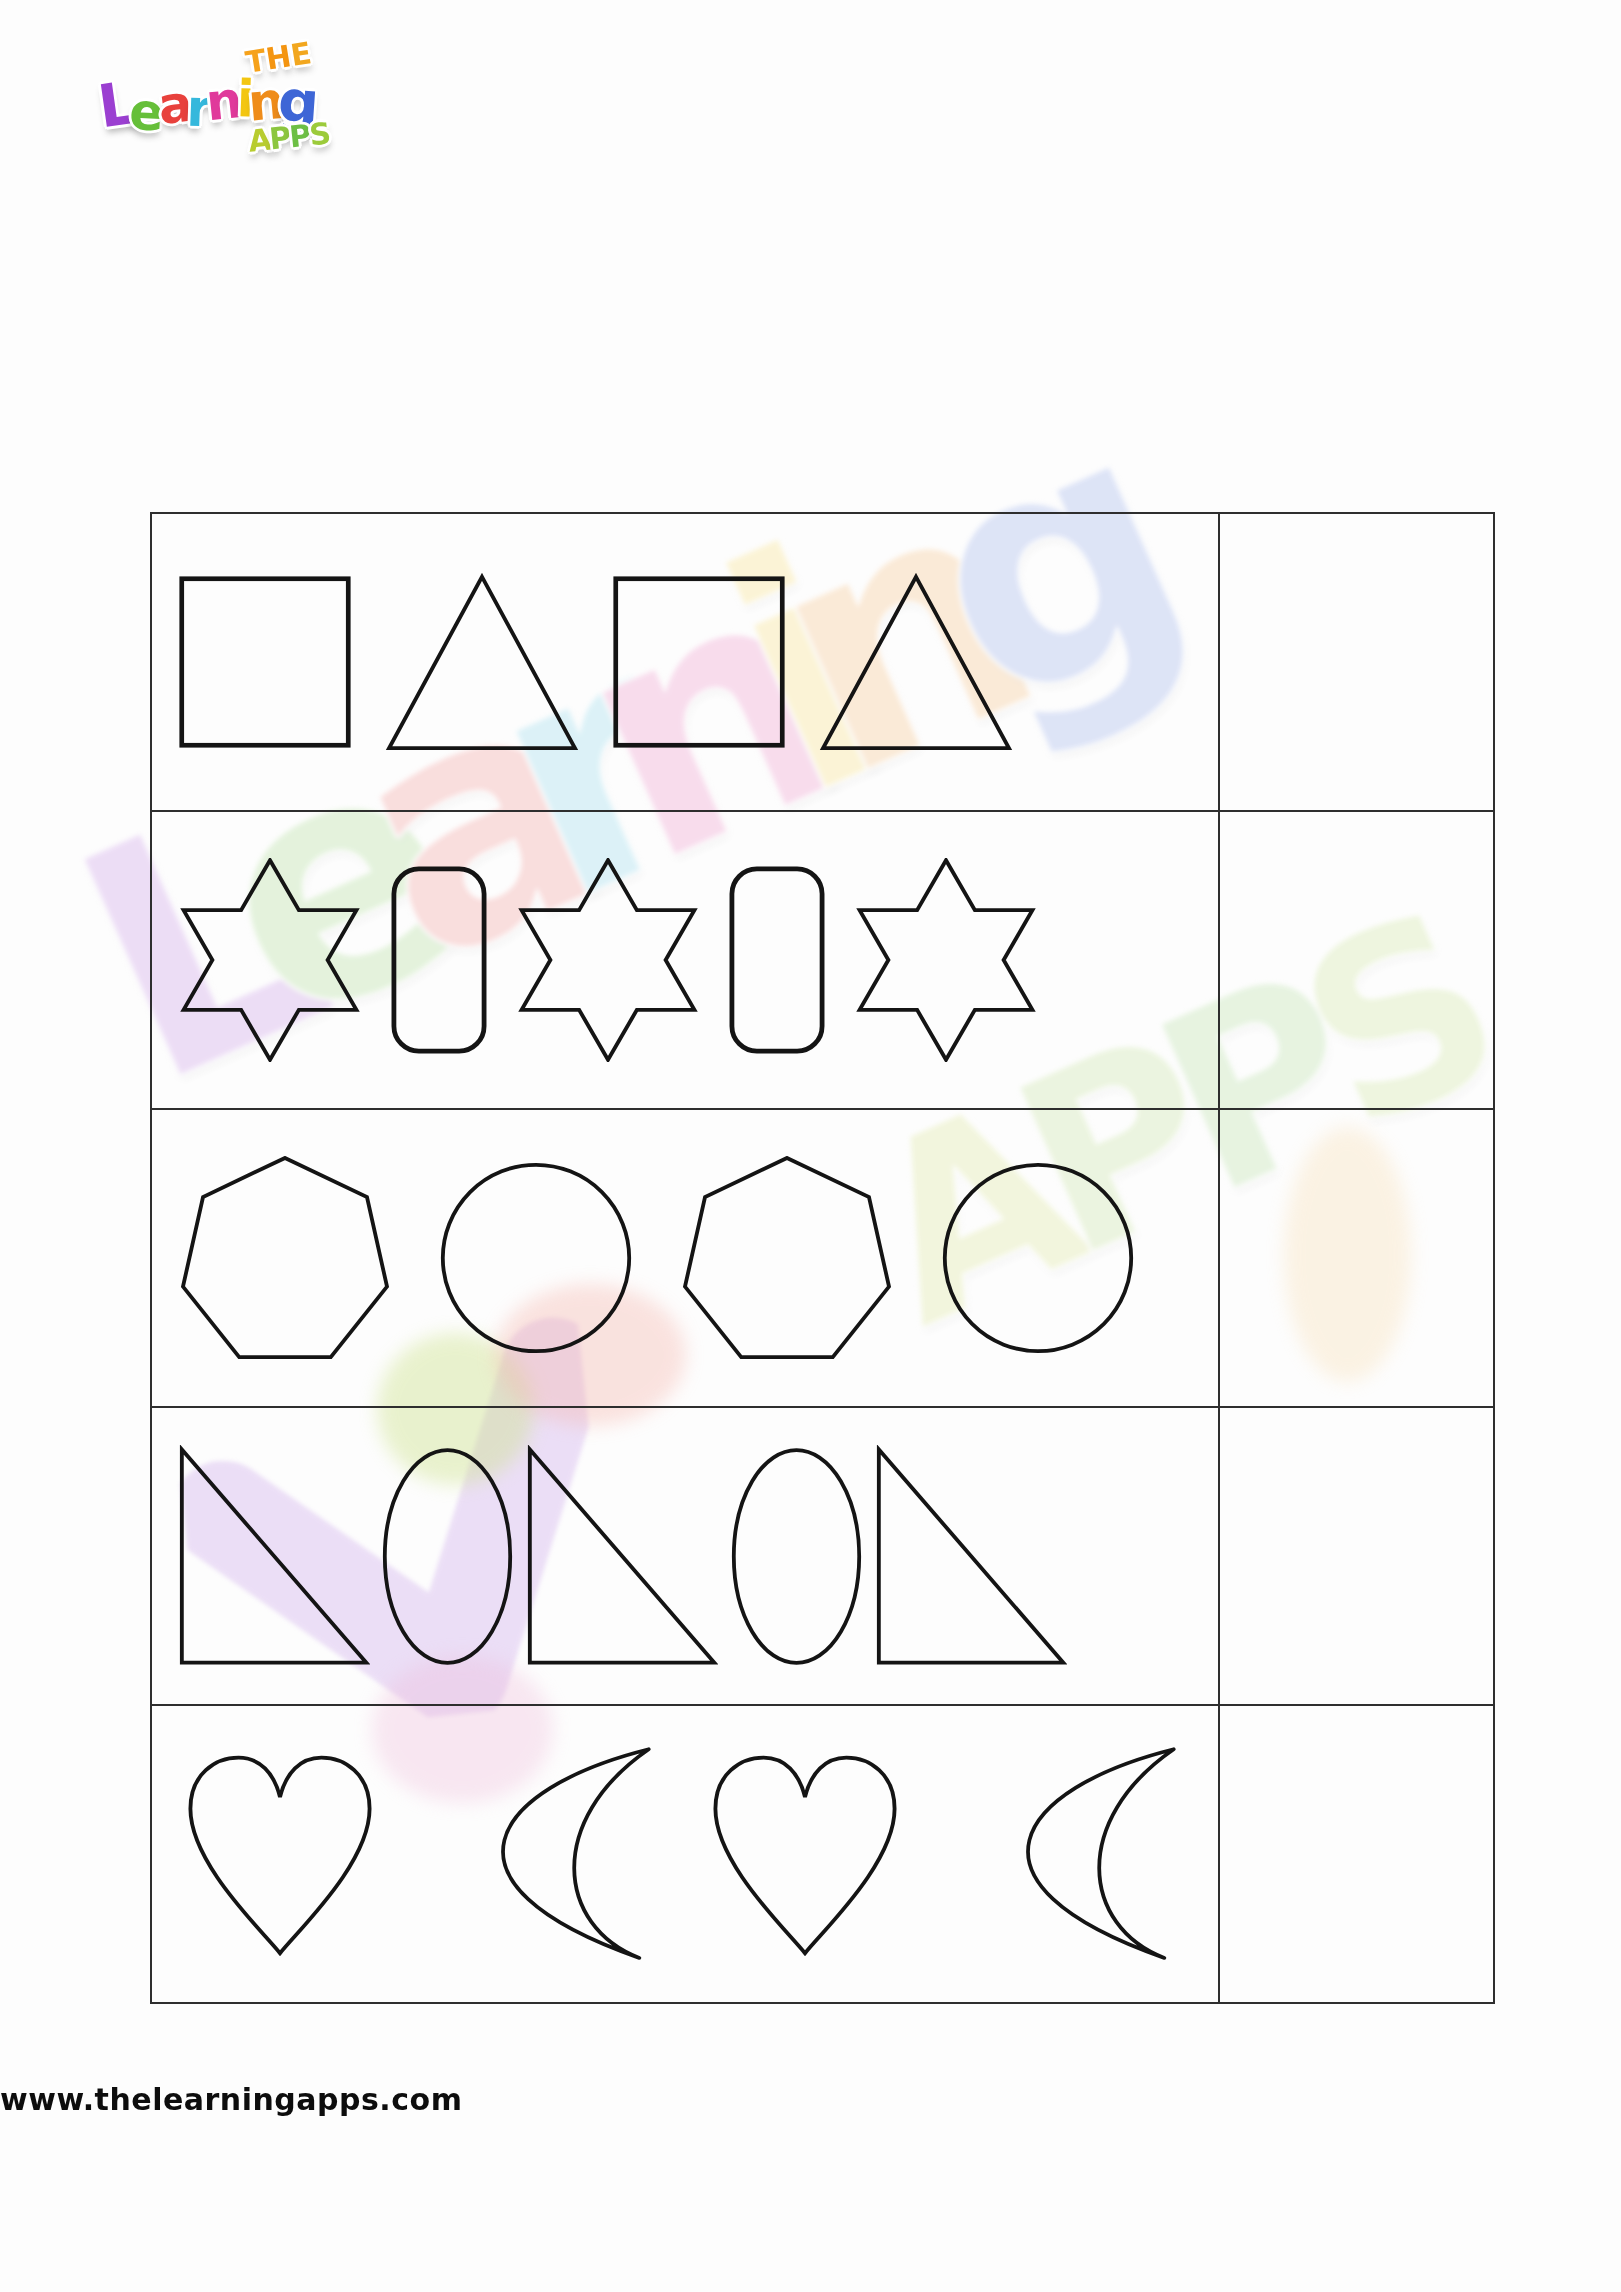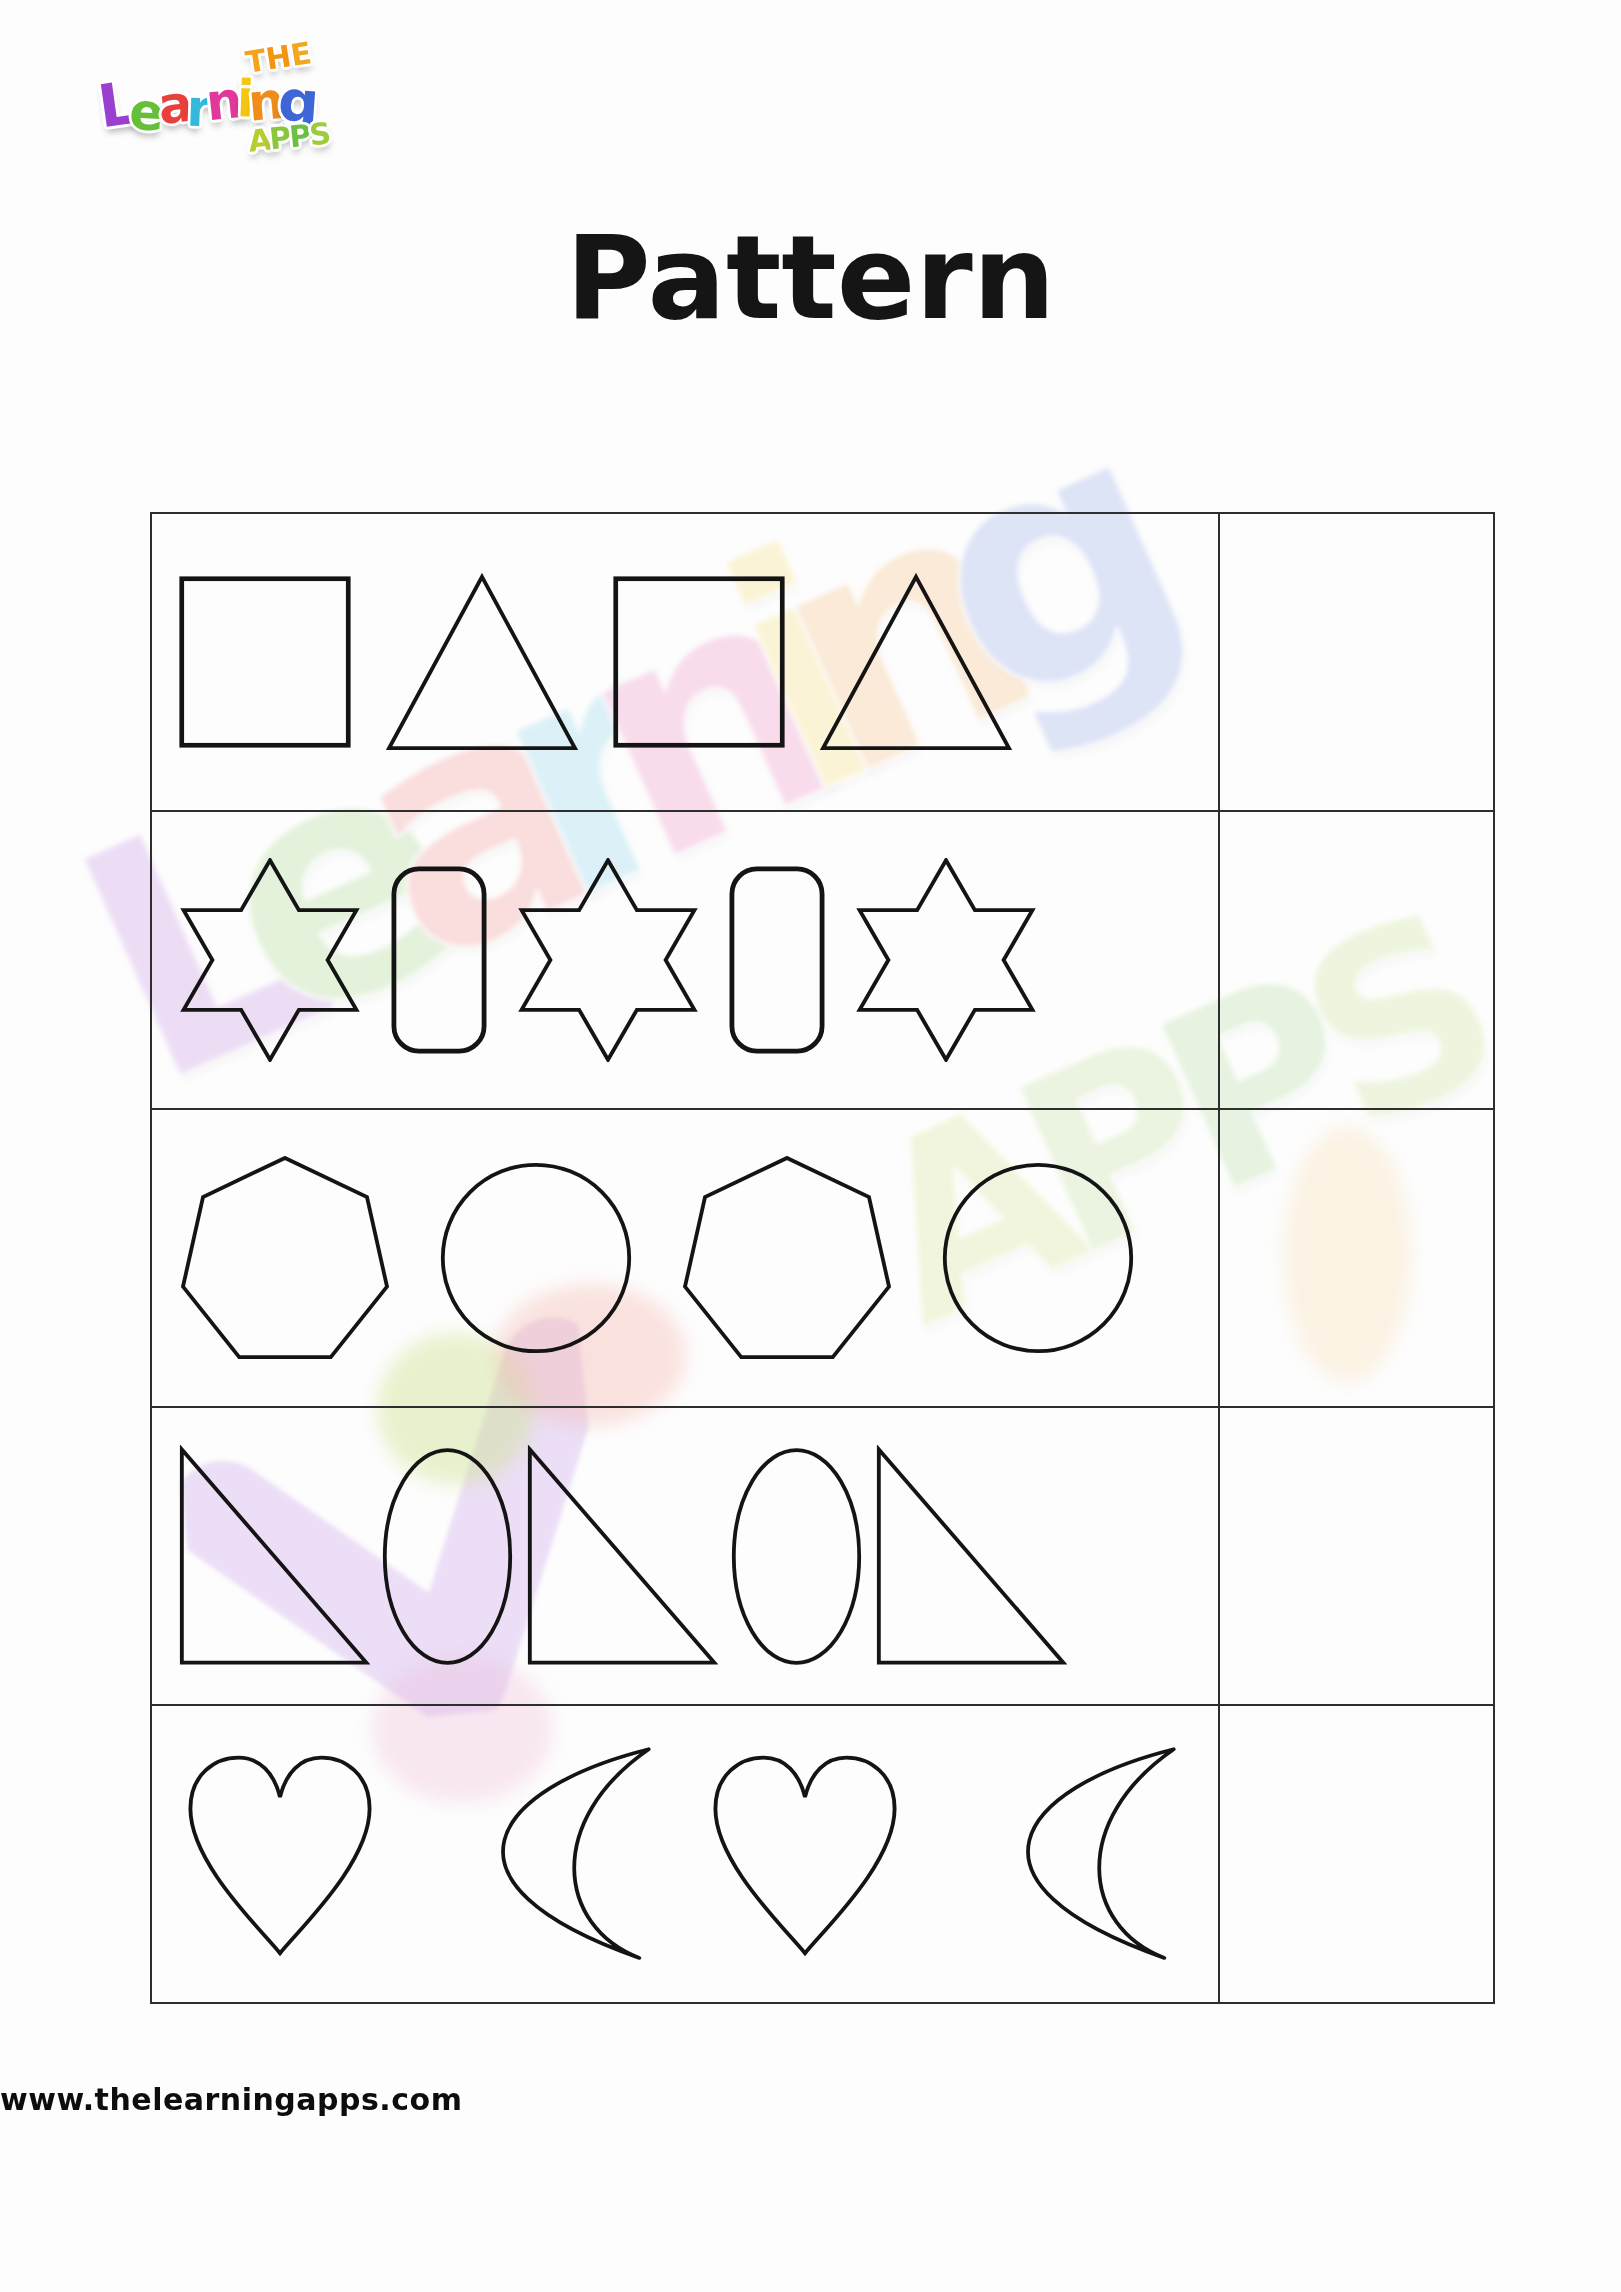--- a/index.html
+++ b/index.html
@@ -76,21 +76,20 @@
   </div>
 
   <div class="content">
 
     <div class="logo">
       <div class="logo-row logo-the"><span class="lt" style="color: rgb(246, 162, 27);">T</span><span class="lt" style="color: rgb(244, 149, 17);">H</span><span class="lt" style="color: rgb(242, 167, 31);">E</span></div>
       <div class="logo-row logo-main"><span class="lt" style="color: rgb(155, 63, 209);">L</span><span class="lt" style="color: rgb(102, 191, 57);">e</span><span class="lt" style="color: rgb(232, 65, 60);">a</span><span class="lt" style="color: rgb(53, 184, 220);">r</span><span class="lt" style="color: rgb(224, 57, 155);">n</span><span class="lt" style="color: rgb(243, 198, 18);">i</span><span class="lt" style="color: rgb(239, 140, 26);">n</span><span class="lt" style="color: rgb(62, 102, 214);">g</span></div>
       <div class="logo-row logo-apps"><span class="lt" style="color: rgb(184, 204, 48);">A</span><span class="lt" style="color: rgb(140, 198, 63);">P</span><span class="lt" style="color: rgb(109, 191, 69);">P</span><span class="lt" style="color: rgb(156, 203, 59);">S</span></div>
     </div>
 
-    <div class="title" style="color: rgb(21, 21, 21);">Pattern</div>
 
 
     <div class="ptable">
       <div class="prow">
         <div class="cell-shapes gap-r0">
             <span class="shape">
               <svg width="174" height="174" viewBox="0 0 186 186">
                 <rect x="4" y="4" width="178" height="178" fill="none" stroke="#141414" stroke-width="5"></rect>
               </svg>
             </span>

